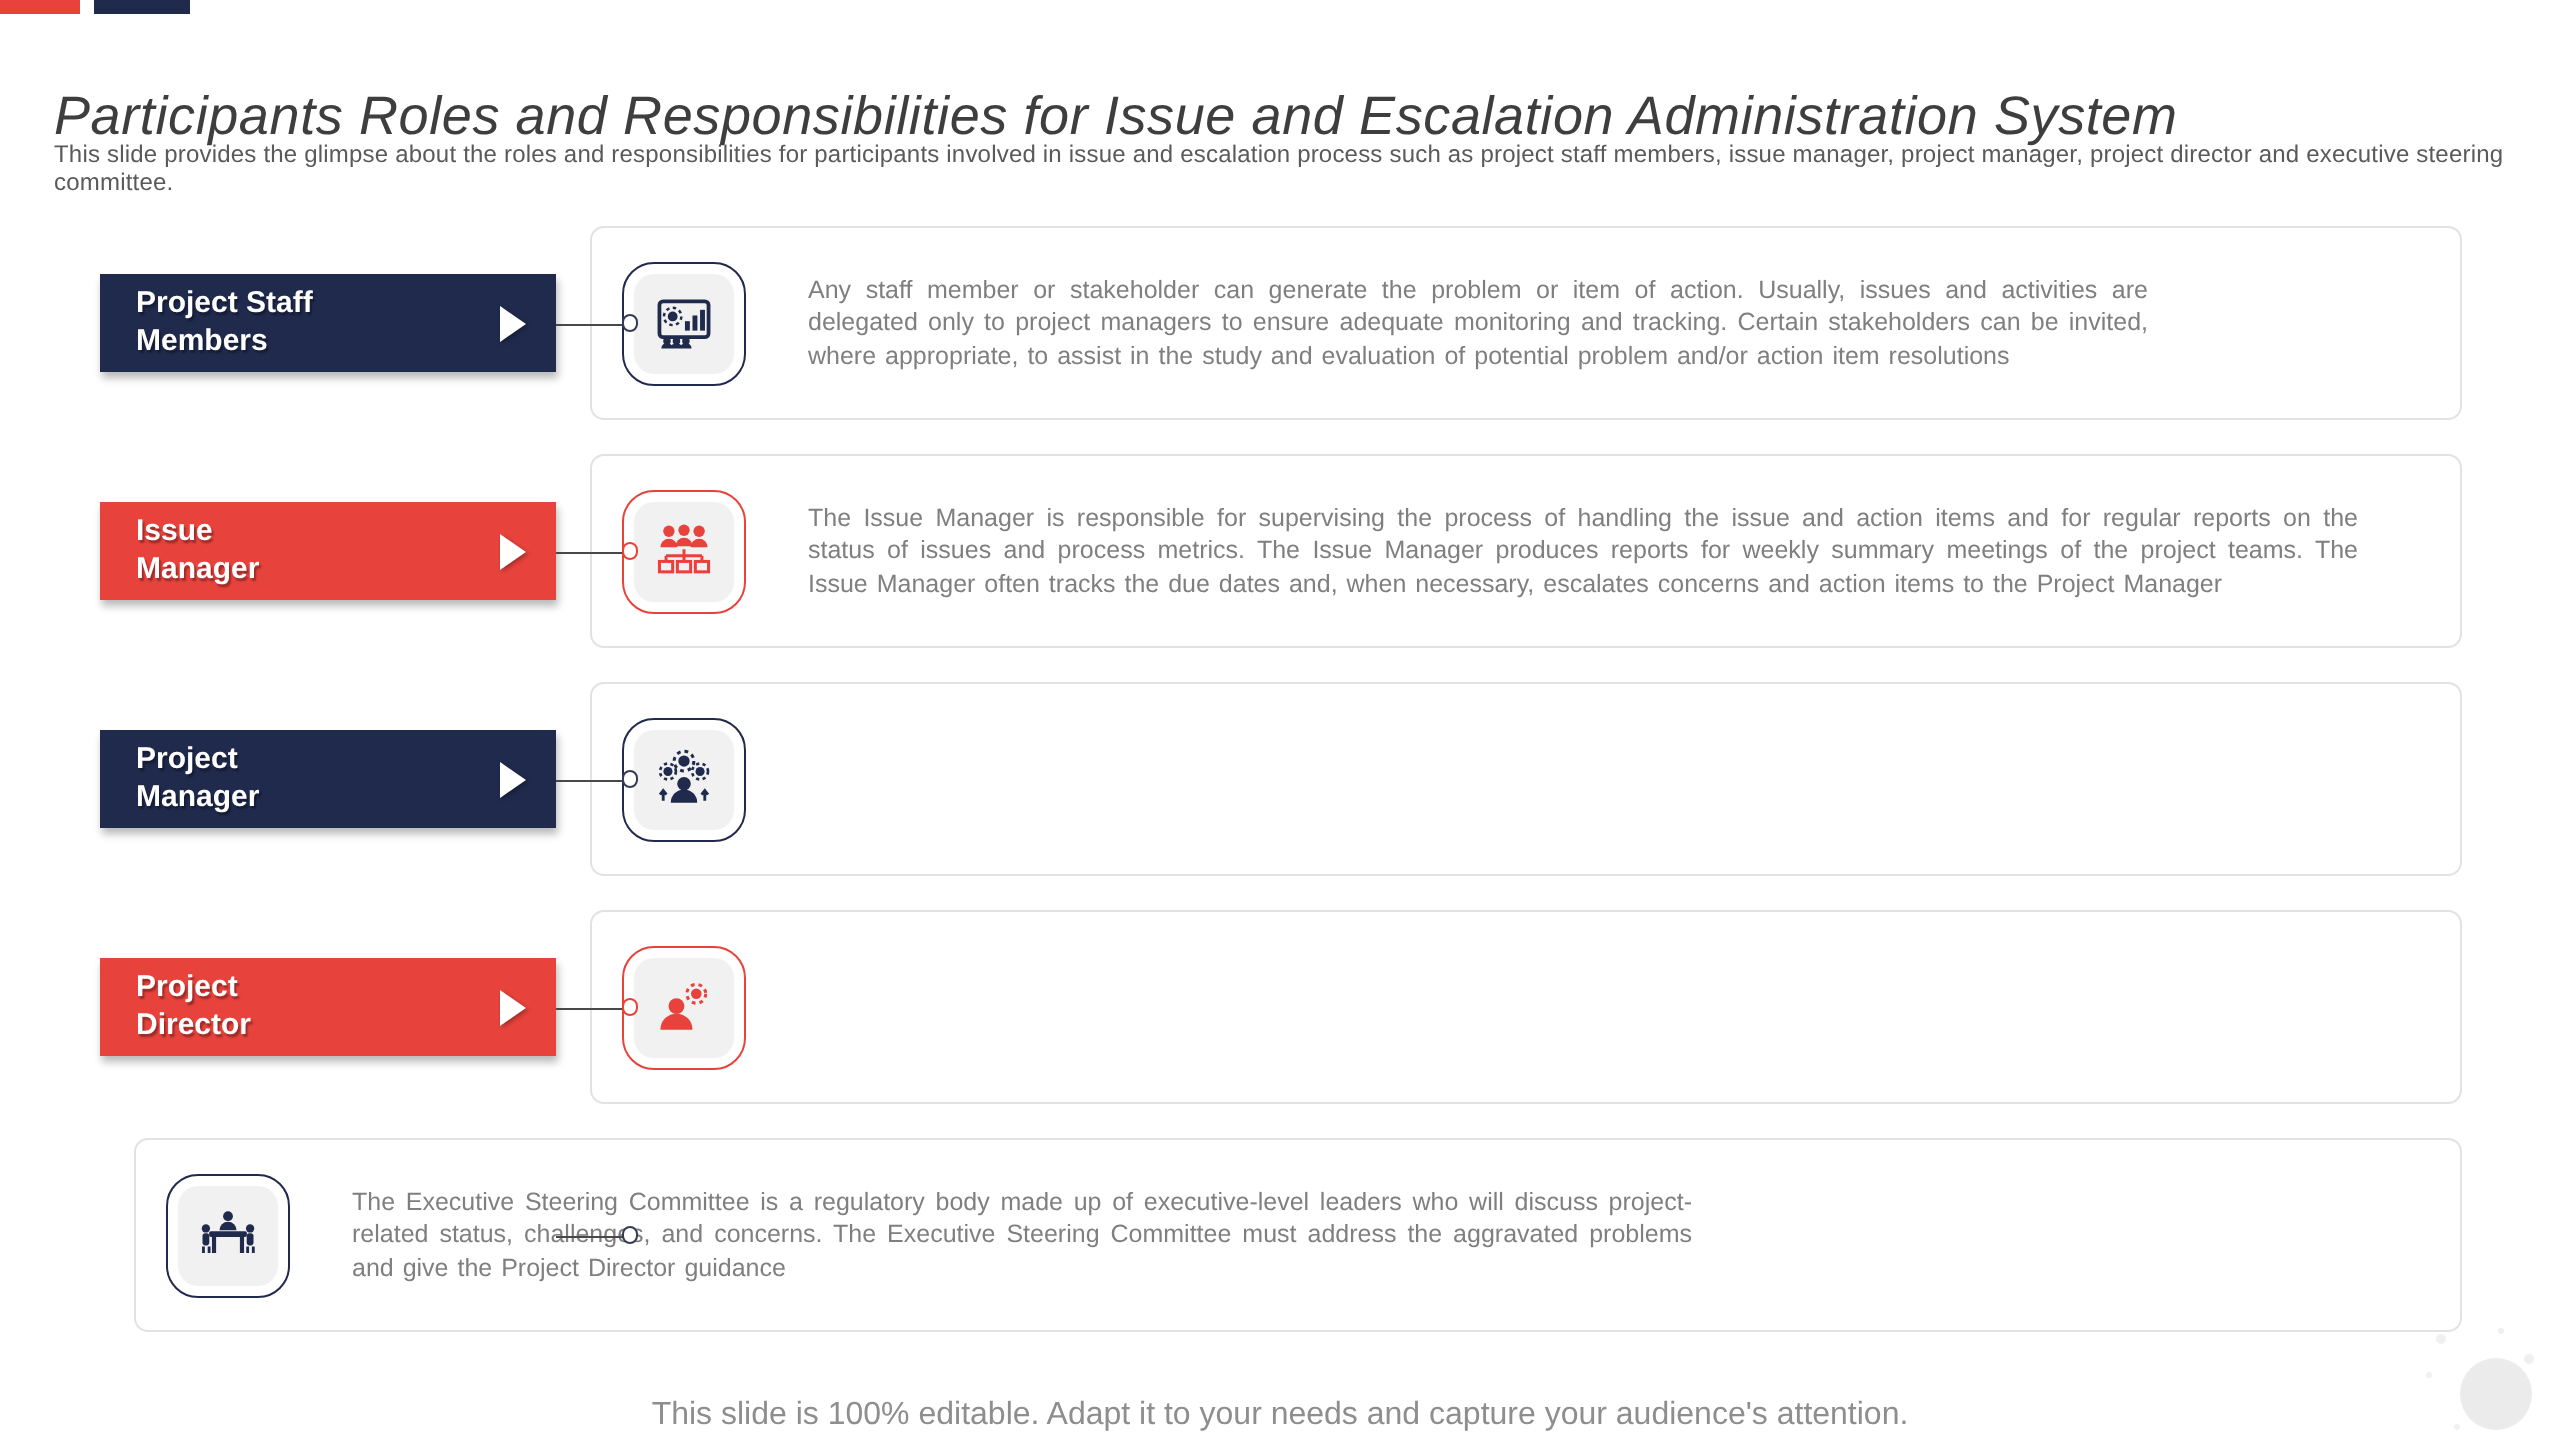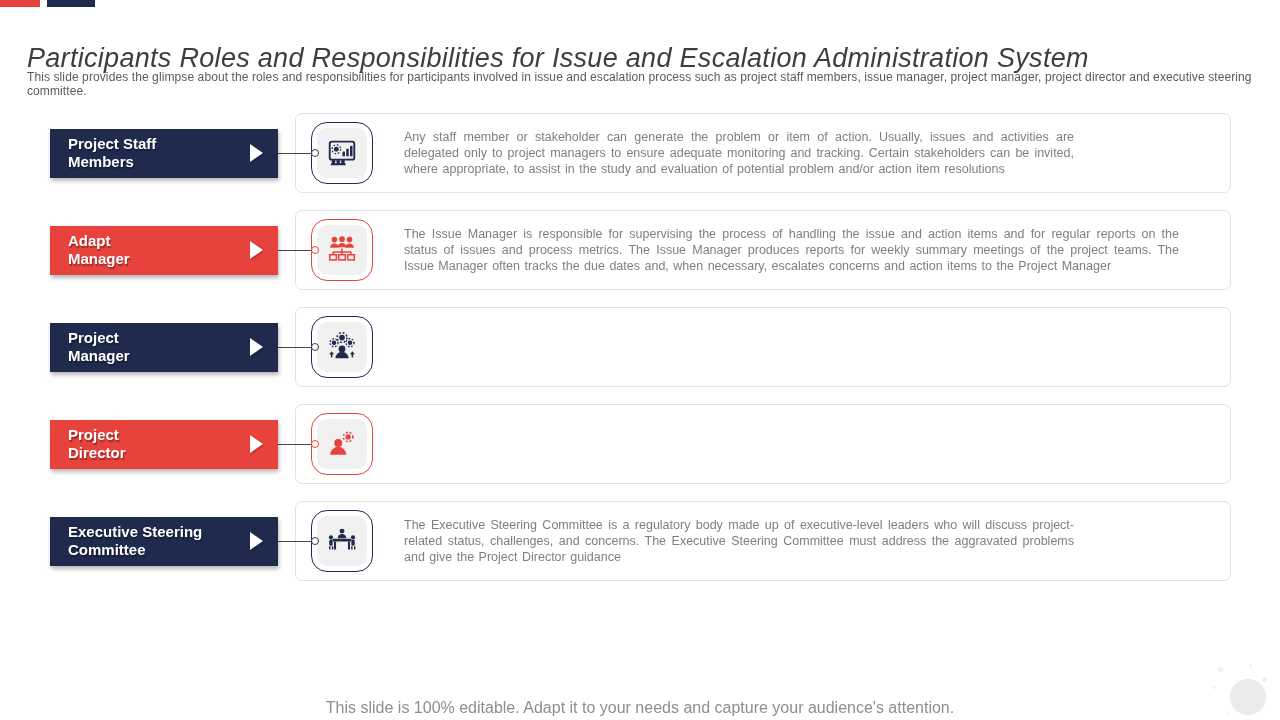--- a/index.html
+++ b/index.html
@@ -56,21 +56,21 @@
   }
   .connector::after{
     content:"";position:absolute;right:-2px;top:-5.3px;
     width:6.5px;height:6.5px;border-radius:50%;background:#fff;
     border:1.6px solid #484848;
   }
   .row-navy .connector::after{border-color:#343c55;}
   .row-red  .connector::after{border-color:var(--red);}
 
   .card{
-    flex:1;margin-left:17px;height:80px;box-sizing:border-box;
+    flex:1;margin-left:17px;height:97px;box-sizing:border-box;
     background:#fff;border:1px solid #e2e2e2;border-radius:7px;
     display:flex;align-items:center;
   }
   .icon-box{
     flex:none;width:62px;height:62px;margin-left:15px;box-sizing:border-box;
     border:1.7px solid;border-radius:16px;background:#fff;
     display:flex;align-items:center;justify-content:center;
   }
   .row-navy .icon-box{border-color:var(--navy);}
   .row-red  .icon-box{border-color:var(--red);}
@@ -140,21 +140,21 @@
           </svg>
         </div>
       </div>
       <p class="desc" style="max-width:670px">Any staff member or stakeholder can generate the problem or item of action. Usually, issues and activities are delegated only to project managers to ensure adequate monitoring and tracking. Certain stakeholders can be invited, where appropriate, to assist in the study and evaluation of potential problem and/or action item resolutions</p>
     </div>
   </div>
 
   <div class="row row-red">
     <div class="label-box">
       <div class="label-text">
-        <span>Adapt</span>
+        <span>Issue</span>
         <span>Manager</span>
       </div>
       <span class="arrow"></span>
     </div>
     <div class="connector"></div>
     <div class="card">
       <div class="icon-box">
         <div class="icon-inner">
           <svg width="34" height="34" viewBox="0 0 36 36">
             <circle cx="10" cy="7" r="3" fill="currentColor"></circle>
@@ -220,27 +220,20 @@
             <circle cx="24.5" cy="10.5" r="5" fill="none" stroke="currentColor" stroke-width="1.6" stroke-dasharray="2 2.1"></circle>
             <circle cx="14" cy="17" r="4.2" fill="currentColor"></circle>
             <path d="M5.5 29.5a8.5 8.5 0 0 1 17 0z" fill="currentColor"></path>
           </svg>
         </div>
       </div>
     </div>
   </div>
 
   <div class="row row-navy">
-    <div class="label-box">
-      <div class="label-text">
-        <span>Executive Steering</span>
-        <span>Committee</span>
-      </div>
-      <span class="arrow"></span>
-    </div>
     <div class="connector"></div>
     <div class="card">
       <div class="icon-box">
         <div class="icon-inner">
           <svg width="34" height="34" viewBox="0 0 36 36">
             <circle cx="18" cy="7.5" r="2.6" fill="currentColor"></circle>
             <path d="M13.5 15a4.5 4.5 0 0 1 9 0z" fill="currentColor"></path>
             <rect x="8" y="15.5" width="20" height="3" rx="1" fill="currentColor"></rect>
             <rect x="9.5" y="18.5" width="2.2" height="8.5" fill="currentColor"></rect>
             <rect x="24.3" y="18.5" width="2.2" height="8.5" fill="currentColor"></rect>

